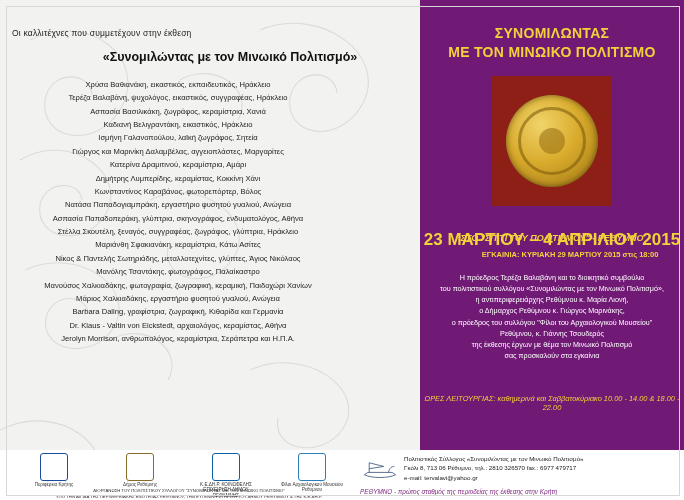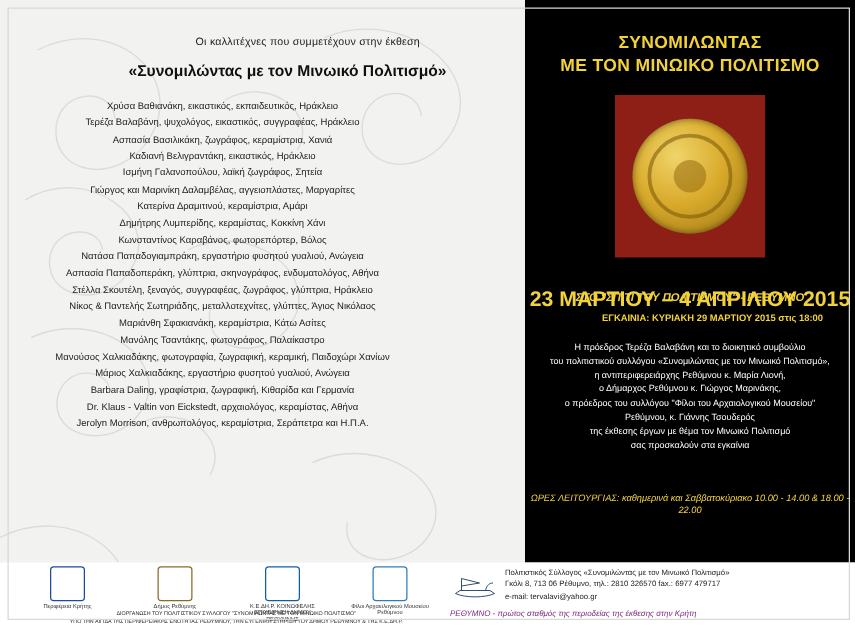--- a/index.html
+++ b/index.html
@@ -18,39 +18,39 @@
   
   .swirls{
     position:absolute;left:0;top:0;width:420px;height:450px;
     opacity:.55;
   }
   .left{
     position:absolute;left:0;top:0;width:420px;height:450px;
     padding:0;
   }
   .left-title-1{
-    position:absolute;top:28px;left:0;width:336px;text-align:right;
+    position:absolute;top:28px;left:12px;width:336px;text-align:left;
     font-size:8.5px;color:#1b1b1b;letter-spacing:.2px;
   }
   .left-title-2{
     position:absolute;top:50px;left:0;width:420px;text-align:center;
     font-size:12.5px;color:#10100f;font-weight:bold;margin-left:20px;
   }
   .artist-list{
     position:absolute;top:78px;left:0;width:356px;
     text-align:center;
   }
   .artist-list div{
     font-size:7.6px;color:#1c1c1c;line-height:1.0;
     padding:2.9px 0;
   }
   
   .right{
     position:absolute;left:420px;top:0;width:264px;height:450px;
-    background:#000000;
+    background:#701a75;
     color:#ffffff;
   }
   .right-title{
     position:absolute;top:24px;left:0;width:264px;text-align:center;
     color:#f2d23a;font-size:14px;font-weight:bold;line-height:1.35;
     letter-spacing:.3px;
   }
   .medallion-wrap{
     position:absolute;top:76px;left:50%;transform:translateX(-50%);
     width:120px;height:130px;
@@ -163,22 +163,22 @@
       <div>Ασπασία Βασιλικάκη, ζωγράφος, κεραμίστρια, Χανιά</div>
       <div>Καδιανή  Βελιγραντάκη, εικαστικός, Ηράκλειο</div>
       <div>Ισμήνη Γαλανοπούλου, λαϊκή ζωγράφος, Σητεία</div>
       <div>Γιώργος και Μαρινίκη Δαλαμβέλας, αγγειοπλάστες, Μαργαρίτες</div>
       <div>Κατερίνα Δραμιτινού, κεραμίστρια, Αμάρι</div>
       <div>Δημήτρης Λυμπερίδης, κεραμίστας, Κοκκίνη Χάνι</div>
       <div>Κωνσταντίνος Καραβάνος, φωτορεπόρτερ, Βόλος</div>
       <div>Νατάσα Παπαδογιαμπράκη, εργαστήριο φυσητού γυαλιού, Ανώγεια</div>
       <div>Ασπασία Παπαδοπεράκη, γλύπτρια, σκηνογράφος, ενδυματολόγος, Αθήνα</div>
       <div>Στέλλα Σκουτέλη, ξεναγός, συγγραφέας, ζωγράφος, γλύπτρια, Ηράκλειο</div>
+      <div>Μαριάνθη Σφακιανάκη, κεραμίστρια, Κάτω Ασίτες</div>
       <div>Νίκος &amp; Παντελής Σωτηριάδης, μεταλλοτεχνίτες, γλύπτες, Άγιος Νικόλαος</div>
-      <div>Μαριάνθη Σφακιανάκη, κεραμίστρια, Κάτω Ασίτες</div>
       <div>Μανόλης Τσαντάκης, φωτογράφος, Παλαίκαστρο</div>
       <div>Μανούσος Χαλκιαδάκης, φωτογραφία, ζωγραφική, κεραμική, Παιδοχώρι Χανίων</div>
       <div>Μάριος Χαλκιαδάκης, εργαστήριο φυσητού γυαλιού, Ανώγεια</div>
       <div>Barbara Daling, γραφίστρια, ζωγραφική, Κιθαρίδα και Γερμανία</div>
       <div>Dr. Klaus - Valtin von Eickstedt, αρχαιολόγος, κεραμίστας, Αθήνα</div>
       <div>Jerolyn Morrison, ανθρωπολόγος, κεραμίστρια, Σεράπετρα και Η.Π.Α.</div>
     </div>
   </div>
 
   <div class="right">

